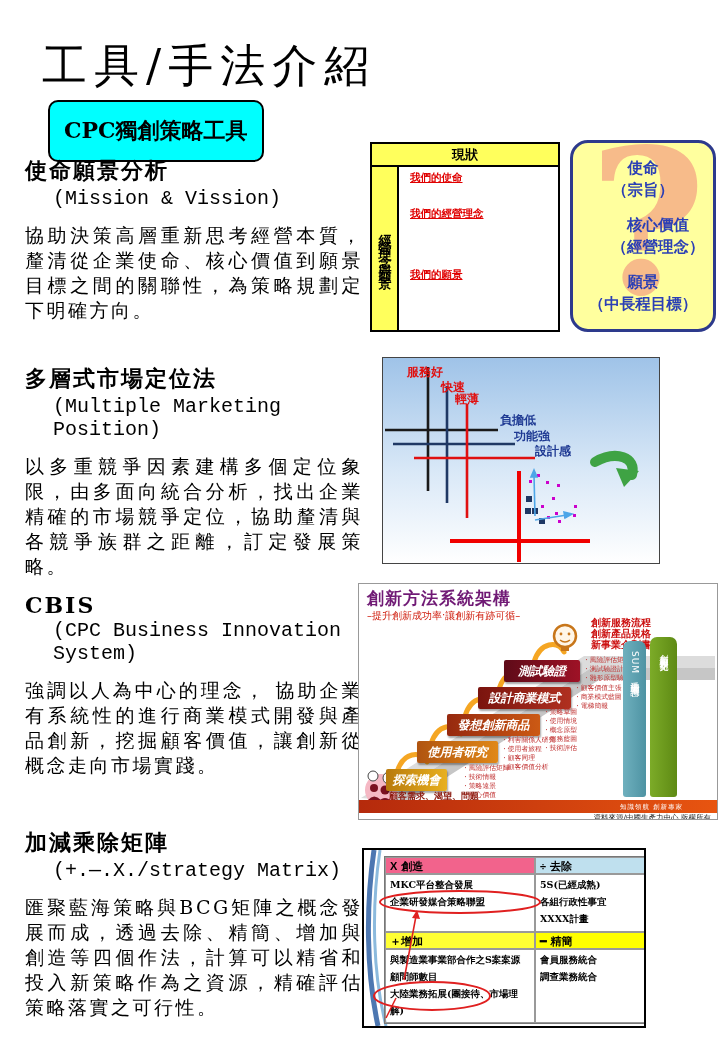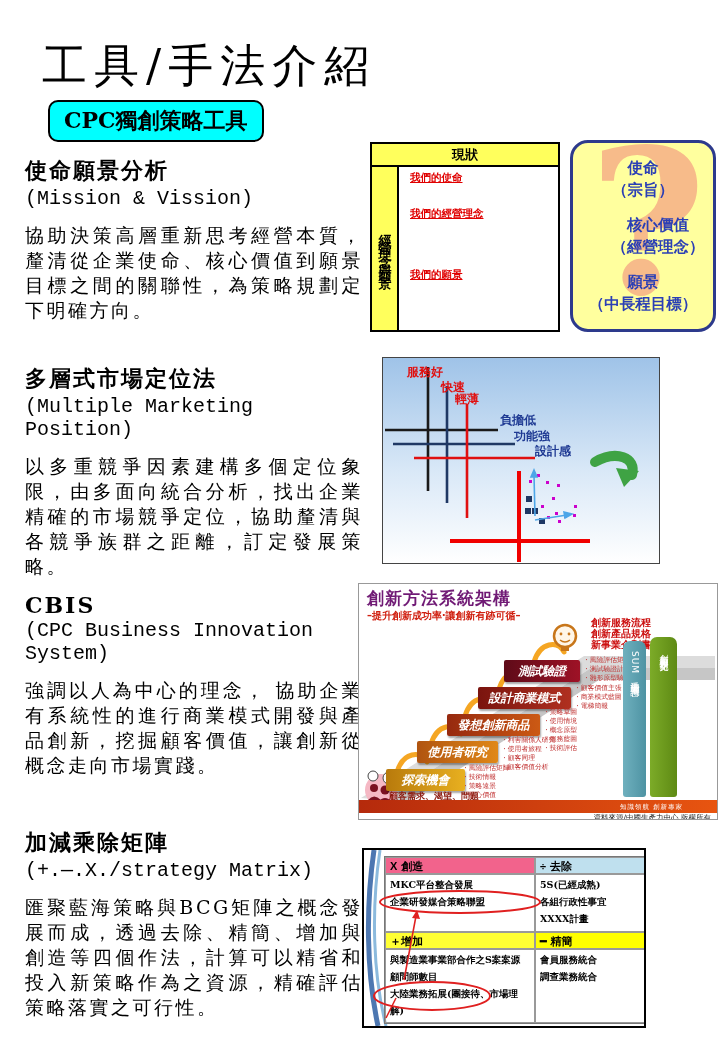--- a/index.html
+++ b/index.html
@@ -3,27 +3,27 @@
 <meta charset="utf-8">
 <style>
   html,body{margin:0;padding:0;background:#fff;}
   .page{position:relative;width:720px;height:1040px;background:#fff;overflow:hidden;
         font-family:"DejaVu Sans",sans-serif;color:#000;}
 
   
   .title{position:absolute;left:42px;top:36px;font-family:"DejaVu Serif",serif;
          font-size:45px;letter-spacing:7px;font-weight:500;}
   .badge{position:absolute;left:48px;top:100px;background:#00FFFF;border:2px solid #000;
-         border-radius:10px;padding:4px 14px;font-size:22px;font-weight:bold;
+         border-radius:10px;padding:14px 14px;font-size:22px;font-weight:bold;
          font-family:"DejaVu Serif",serif;text-align:right;}
 
   
   .section{position:absolute;left:25px;width:338px;}
   .sec-heading{font-size:22px;font-weight:bold;font-family:"DejaVu Serif",serif;letter-spacing:2px;}
-  .sec-sub{font-size:20px;font-family:"Liberation Mono",monospace;margin-top:1px;}
+  .sec-sub{font-size:20px;font-family:"Liberation Mono",monospace;margin-top:1px;margin-left:28px;}
   .sec-body{font-size:19px;font-family:"DejaVu Serif",serif;line-height:25px;
             letter-spacing:2.5px;margin-top:13px;text-align:justify;}
   #sec1{top:156px;} #sec2{top:364px;} #sec3{top:592px;} #sec4{top:828px;}
 
   
   .fig1{position:absolute;left:370px;top:142px;width:190px;height:190px;
         border:2px solid #000;background:#fff;box-sizing:border-box;}
   .fig1-header{height:21px;background:#FFFF5C;border-bottom:2px solid #000;text-align:center;
                font-weight:bold;font-size:13px;line-height:21px;font-family:"DejaVu Serif",serif;}
   .fig1-side{position:absolute;left:0;top:23px;bottom:0;width:25px;background:#FFFF5C;
@@ -44,34 +44,34 @@
   .figbox .g0{margin-top:14px;} .figbox .g1{margin-top:13px;margin-left:30px;} .figbox .g2{margin-top:13px;}
 
   
   .fig2{position:absolute;left:382px;top:357px;width:276px;height:205px;border:1px solid #444;}
 
   
   .fig3{position:absolute;left:358px;top:583px;width:360px;height:237px;background:#fff;
         border:1px solid #999;box-sizing:border-box;overflow:hidden;}
   .cbis-title{position:absolute;left:8px;top:3px;font-size:17px;font-weight:bold;color:#701a75;
               letter-spacing:1px;}
-  .cbis-sub{position:absolute;left:8px;top:25px;font-size:10px;font-weight:bold;color:#D02010;}
+  .cbis-sub{position:absolute;left:8px;top:25px;font-size:10px;font-weight:normal;color:#D02010;}
   .cbis-outputs{position:absolute;left:232px;top:33px;font-size:10px;font-weight:bold;
                 color:#CC1111;line-height:11px;}
   .step{position:absolute;color:#fff;font-weight:bold;font-style:italic;text-align:center;
         border-radius:2px;box-shadow:1px 2px 2px rgba(0,0,0,.35);}
   .step.s0{left:145px;top:76px;width:76px;height:22px;font-size:12px;line-height:22px;
            background:linear-gradient(90deg,#5E0B18,#9E1226);}
   .step.s1{left:119px;top:103px;width:93px;height:22px;font-size:12px;line-height:22px;
            background:linear-gradient(90deg,#7A140E,#B03020);}
   .step.s2{left:88px;top:130px;width:93px;height:22px;font-size:12px;line-height:22px;
            background:linear-gradient(90deg,#96290F,#CC5A14);}
   .step.s3{left:58px;top:157px;width:81px;height:22px;font-size:12px;line-height:22px;
            background:linear-gradient(90deg,#B05410,#E08818);}
-  .step.s4{left:27px;top:185px;width:79px;height:22px;font-size:12px;line-height:22px;
+  .step.s4{left:27px;top:185px;width:61px;height:22px;font-size:12px;line-height:22px;
            background:linear-gradient(90deg,#B87A0C,#E8B020);}
   .bullets{position:absolute;font-size:6.8px;color:#C03030;line-height:9px;white-space:nowrap;}
   .bullets div::before{content:"・";}
   .bl0{left:224px;top:72px;} .bl1{left:215px;top:100px;} .bl2{left:184px;top:124px;}
   .bl3{left:142px;top:152px;} .bl4{left:103px;top:180px;}
   .cbis-base{position:absolute;left:30px;top:206px;font-size:9px;font-weight:bold;color:#8C1B10;}
   .pillar{position:absolute;border-radius:7px 7px 3px 3px;display:flex;align-items:flex-start;
           justify-content:center;color:#fff;}
   .pillar span{writing-mode:vertical-rl;font-size:9px;letter-spacing:1px;margin-top:10px;}
   .pillar.teal{left:264px;top:57px;width:23px;height:156px;

